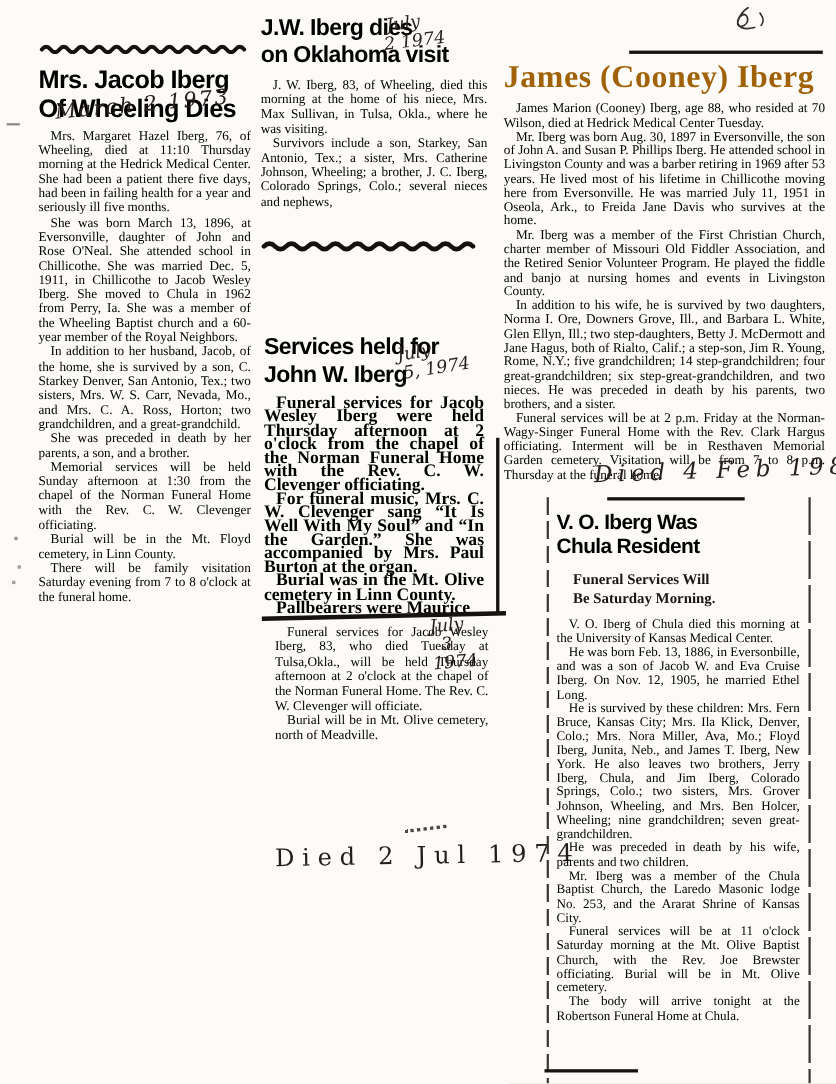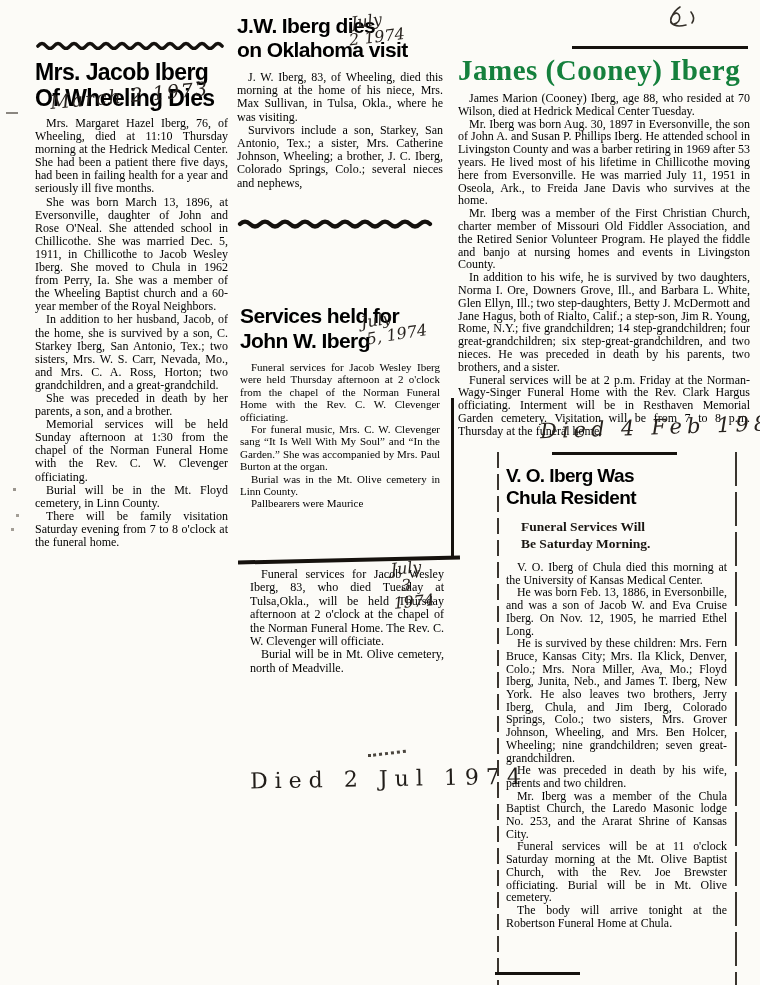--- a/index.html
+++ b/index.html
@@ -7,21 +7,21 @@
     position:relative; width:760px; height:985px; margin:0 auto;
     background:#fcfbf7; overflow:hidden;
     font-family:"Liberation Serif", serif; color:#1a1612;
   }
   .abs { position:absolute; }
   .headline-sans {
     font-family:"Liberation Sans", sans-serif; font-weight:700;
     color:#000000; letter-spacing:-0.6px;
   }
   .headline-serif {
-    font-family:"Liberation Serif", serif; font-weight:700; color:#15803d;
+    font-family:"Liberation Serif", serif; font-weight:700; color:#a16207;
   }
   .body-text { text-align:justify; color:#000000; }
   .body-text p.para { margin:0; text-indent:11px; }
   .no-indent-first p.para:first-child { text-indent:0; }
   .hand {
     font-family:"DejaVu Serif", serif; font-style:italic; color:#27221e;
     white-space:nowrap; line-height:1.05;
   }
   .hand-print {
     font-family:"DejaVu Serif", serif; color:#211d19; white-space:nowrap;
@@ -38,21 +38,21 @@
     <svg width="190" height="10" viewBox="0 0 190 10">
       <path d="M3 6 Q7 1 11 6 T19 6 T27 6 T35 6 T43 6 T51 6 T59 6 T67 6 T75 6 T83 6 T91 6 T99 6 T107 6 T115 6 T123 6 T131 6 T139 6 T147 6 T155 6 T163 6 T171 6 T179 6 T187 6" fill="none" stroke="#14110e" stroke-width="3.6" stroke-linecap="round"></path>
     </svg>
     <div class="headline-sans" style="font-size:23px; line-height:26px; margin-top:5px;">
       <div>Mrs. Jacob Iberg</div>
       <div>Of Wheeling Dies</div>
     </div>
     <div class="body-text" style="margin-top:6px; font-size:12px; line-height:13.1px;">
         <p class="para">Mrs. Margaret Hazel Iberg, 76, of Wheeling, died at 11:10 Thursday morning at the Hedrick Medical Center. She had been a patient there five days, had been in failing health for a year and seriously ill five months.</p>
         <p class="para">She was born March 13, 1896, at Eversonville, daughter of John and Rose O'Neal. She attended school in Chillicothe. She was married Dec. 5, 1911, in Chillicothe to Jacob Wesley Iberg. She moved to Chula in 1962 from Perry, Ia. She was a member of the Wheeling Baptist church and a 60-year member of the Royal Neighbors.</p>
-        <p class="para">In addition to her husband, Jacob, of the home, she is survived by a son, C. Starkey Iberg, San Antonio, Tex.; two sisters, Mrs. W. S. Carr, Nevada, Mo., and Mrs. C. A. Ross, Horton; two grandchildren, and a great-grandchild.</p>
+        <p class="para">In addition to her husband, Jacob, of the home, she is survived by a son, C. Starkey Denver, San Antonio, Tex.; two sisters, Mrs. W. S. Carr, Nevada, Mo., and Mrs. C. A. Ross, Horton; two grandchildren, and a great-grandchild.</p>
         <p class="para">She was preceded in death by her parents, a son, and a brother.</p>
         <p class="para">Memorial services will be held Sunday afternoon at 1:30 from the chapel of the Norman Funeral Home with the Rev. C. W. Clevenger officiating.</p>
         <p class="para">Burial will be in the Mt. Floyd cemetery, in Linn County.</p>
         <p class="para">There will be family visitation Saturday evening from 7 to 8 o'clock at the funeral home.</p>
       </div>
   </div>
   <div class="abs hand" style="left:50px; top:86px; font-size:19px; transform:rotate(-5deg); letter-spacing:2px;">March 2 1973</div>
 
   <div class="abs" style="left:6px; top:112px; width:12px; height:2px; background:#8a8680;"></div>
   <div class="abs" style="left:13px; top:488px; width:3px; height:3px; background:#9a958e; box-shadow:3px 26px #a39e96, -2px 40px #a39e96;"></div>
@@ -75,21 +75,21 @@
   <svg class="abs" style="left:237px; top:218px;" width="202" height="11" viewBox="0 0 202 11">
     <path d="M3 6 Q8 1 13 6 T23 6 T33 6 T43 6 T53 6 T63 6 T73 6 T83 6 T93 6 T103 6 T113 6 T123 6 T133 6 T143 6 T153 6 T163 6 T173 6 T183 6 T193 6" fill="none" stroke="#14110e" stroke-width="4.2" stroke-linecap="round"></path>
   </svg>
 
 
   <div class="abs" style="left:240px; top:303px; width:203px;">
     <div class="headline-sans" style="font-size:21px; line-height:25px;">
       <div>Services held for</div>
       <div>John W. Iberg</div>
     </div>
-    <div class="body-text" style="margin-top:8px; font-size:11px; line-height:12.4px; width:200px;">
+    <div class="body-text" style="margin-top:8px; font-size:16px; line-height:12.4px; width:200px;font-weight:bold;">
         <p class="para">Funeral services for Jacob Wesley Iberg were held Thursday afternoon at 2 o'clock from the chapel of the Norman Funeral Home with the Rev. C. W. Clevenger officiating.</p>
         <p class="para">For funeral music, Mrs. C. W. Clevenger sang “It Is Well With My Soul” and “In the Garden.” She was accompanied by Mrs. Paul Burton at the organ.</p>
         <p class="para">Burial was in the Mt. Olive cemetery in Linn County.</p>
         <p class="para">Pallbearers were Maurice</p>
       </div>
   </div>
   <div class="abs hand" style="left:362px; top:310px; font-size:16px; transform:rotate(-9deg);">
     <div>July</div>
     <div style="margin-left:3px;">5, 1974</div>
   </div>

